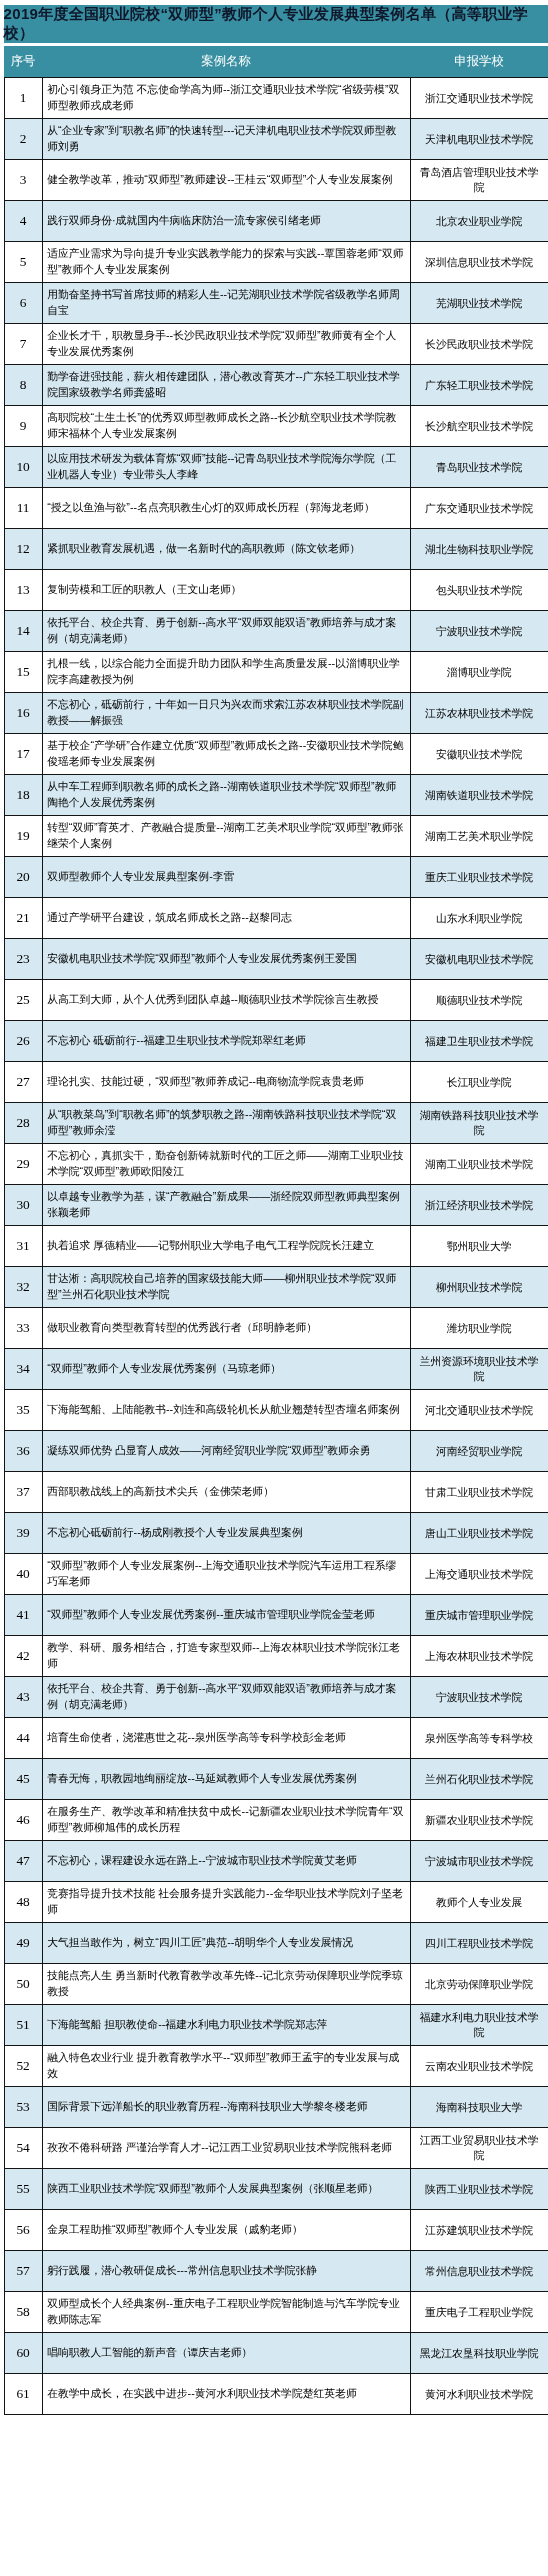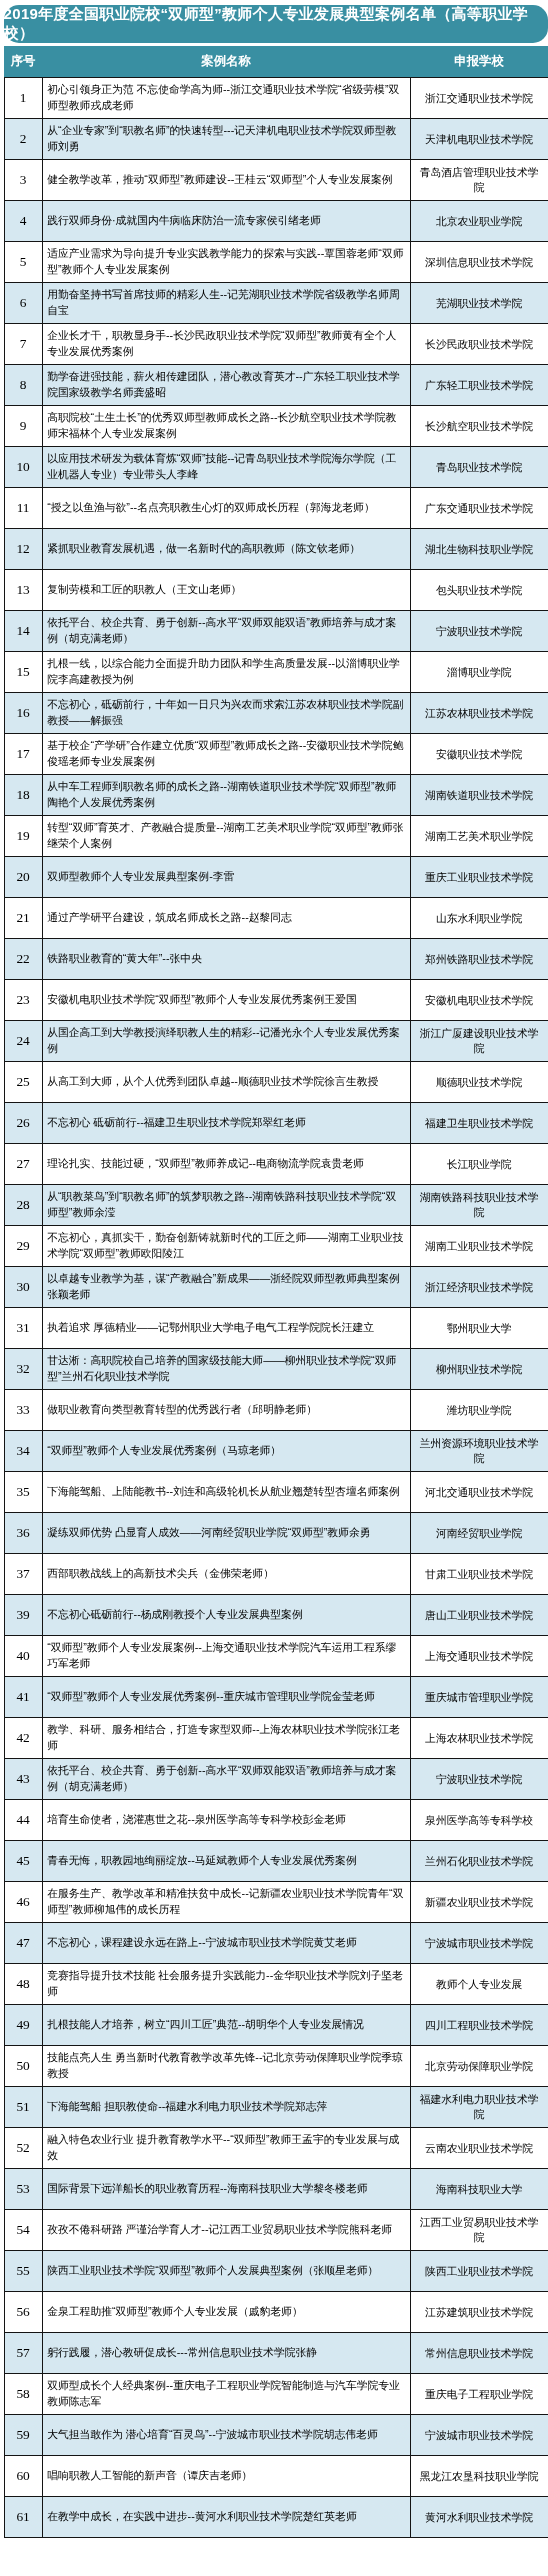--- a/index.html
+++ b/index.html
@@ -15,42 +15,41 @@
     color:var(--text);
   }
   .sheet{
     padding:5.2px 1.5px 0 3.6px;
     width:544px;
   }
   .title-bar{
     width:544px;
     height:38px;
     background:var(--accent);
-    color:#ffffff;
+    color:#0f172a;
     font-size:15px;
     font-weight:bold;
     display:flex;
     align-items:center;
     justify-content:center;
     letter-spacing:0.3px;
-    border-radius:15px;
   }
   .gap{height:2.6px;background:#ffffff;}
   table{
     border-collapse:collapse;
     table-layout:fixed;
     width:544px;
   }
   col.c-num{width:38px;}
   col.c-case{width:368px;}
   col.c-school{width:138px;}
   thead td{
     background:var(--accent);
     color:#ffffff;
-    font-weight:bold;
+    font-weight:normal;
     font-size:12.4px;
     text-align:center;
     height:31px;
     border:none;
     padding:0;
   }
   tbody td{
     border:0.5px solid var(--border);
     height:41px;
     box-sizing:border-box;
@@ -218,37 +217,27 @@
     <td class="col-case">双师型教师个人专业发展典型案例-李雷</td>
     <td class="col-school">重庆工业职业技术学院</td>
   </tr>
 
   <tr>
     <td class="col-num">21</td>
     <td class="col-case">通过产学研平台建设，筑成名师成长之路--赵黎同志</td>
     <td class="col-school">山东水利职业学院</td>
   </tr>
 
-  <tr>
-    <td class="col-num">22</td>
-    <td class="col-case">铁路职业教育的“黄大年”--张中央</td>
-    <td class="col-school">郑州铁路职业技术学院</td>
-  </tr>
 
   <tr>
     <td class="col-num">23</td>
     <td class="col-case">安徽机电职业技术学院“双师型”教师个人专业发展优秀案例王爱国</td>
     <td class="col-school">安徽机电职业技术学院</td>
   </tr>
 
-  <tr>
-    <td class="col-num">24</td>
-    <td class="col-case">从国企高工到大学教授演绎职教人生的精彩--记潘光永个人专业发展优秀案例</td>
-    <td class="col-school">浙江广厦建设职业技术学院</td>
-  </tr>
 
   <tr>
     <td class="col-num">25</td>
     <td class="col-case">从高工到大师，从个人优秀到团队卓越--顺德职业技术学院徐言生教授</td>
     <td class="col-school">顺德职业技术学院</td>
   </tr>
 
   <tr>
     <td class="col-num">26</td>
     <td class="col-case">不忘初心 砥砺前行--福建卫生职业技术学院郑翠红老师</td>
@@ -377,21 +366,21 @@
   </tr>
 
   <tr>
     <td class="col-num">48</td>
     <td class="col-case">竞赛指导提升技术技能 社会服务提升实践能力--金华职业技术学院刘子坚老师</td>
     <td class="col-school">教师个人专业发展</td>
   </tr>
 
   <tr>
     <td class="col-num">49</td>
-    <td class="col-case">扎根技能人才培养，树立“四川工匠”典范--胡明华个人专业发展情况</td>
+    <td class="col-case">大气担当敢作为，树立“四川工匠”典范--胡明华个人专业发展情况</td>
     <td class="col-school">四川工程职业技术学院</td>
   </tr>
 
   <tr>
     <td class="col-num">50</td>
     <td class="col-case">技能点亮人生 勇当新时代教育教学改革先锋--记北京劳动保障职业学院季琼教授</td>
     <td class="col-school">北京劳动保障职业学院</td>
   </tr>
 
   <tr>
@@ -435,25 +424,20 @@
     <td class="col-case">躬行践履，潜心教研促成长---常州信息职业技术学院张静</td>
     <td class="col-school">常州信息职业技术学院</td>
   </tr>
 
   <tr>
     <td class="col-num">58</td>
     <td class="col-case">双师型成长个人经典案例--重庆电子工程职业学院智能制造与汽车学院专业教师陈志军</td>
     <td class="col-school">重庆电子工程职业学院</td>
   </tr>
 
-  <tr>
-    <td class="col-num">59</td>
-    <td class="col-case">大气担当敢作为 潜心培育“百灵鸟”--宁波城市职业技术学院胡志伟老师</td>
-    <td class="col-school">宁波城市职业技术学院</td>
-  </tr>
 
   <tr>
     <td class="col-num">60</td>
     <td class="col-case">唱响职教人工智能的新声音（谭庆吉老师）</td>
     <td class="col-school">黑龙江农垦科技职业学院</td>
   </tr>
 
   <tr>
     <td class="col-num">61</td>
     <td class="col-case">在教学中成长，在实践中进步--黄河水利职业技术学院楚红英老师</td>

